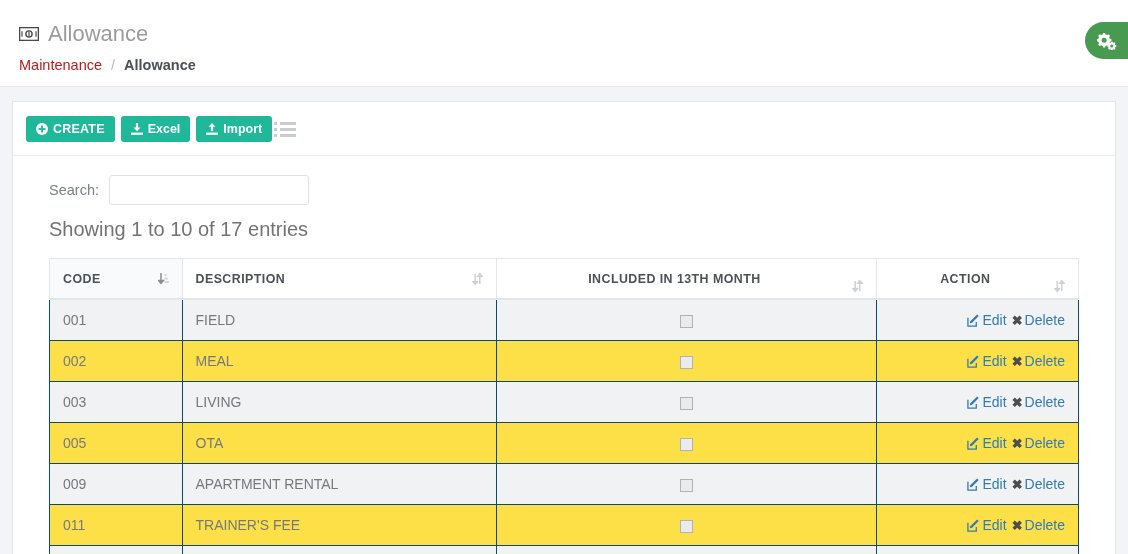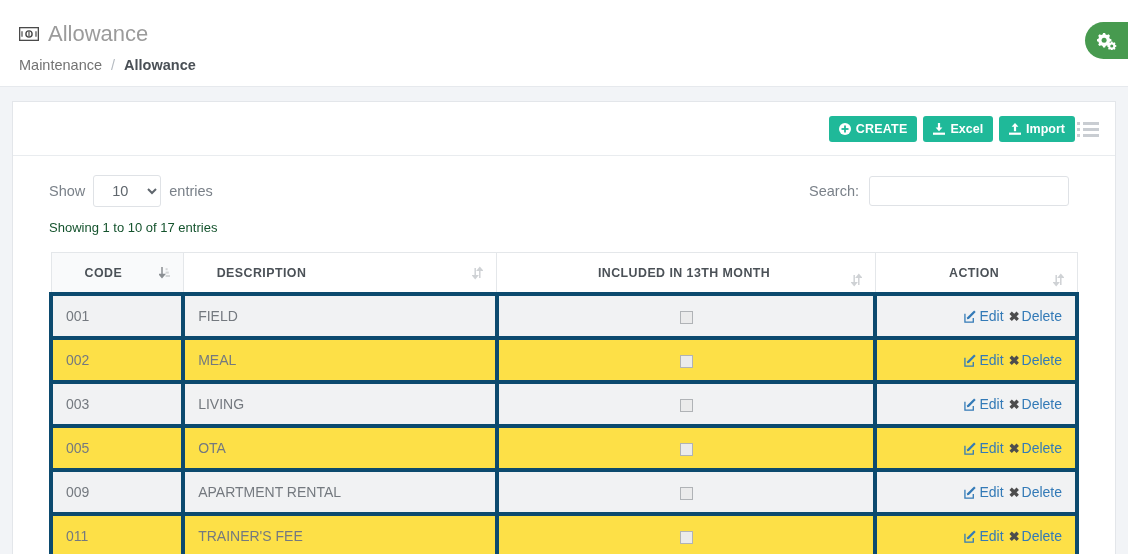--- a/index.html
+++ b/index.html
@@ -34,21 +34,21 @@
     display: block;
   }
   .breadcrumb {
     margin-top: 9px;
     font-size: 14.5px;
     color: #7a8189;
     display: flex;
     align-items: center;
     gap: 9px;
   }
-  .breadcrumb .crumb-link { color: #737373; text-decoration: none; }
+  .breadcrumb .crumb-link { color: #b91c1c; text-decoration: none; }
   .breadcrumb .sep { color: #b5bbc1; }
   .breadcrumb .crumb-current { color: #4a5056; font-weight: bold; }
 
   
   .settings-tab {
     position: absolute;
     top: 22px; right: 0;
     width: 43px; height: 37px;
     background: #479a4f;
     border-radius: 20px 0 0 20px;
@@ -70,21 +70,21 @@
     background: #ffffff;
     border: 1px solid #e3e6ea;
     min-height: 460px;
     padding: 0;
   }
 
   
   .toolbar {
     display: flex;
     align-items: center;
-    justify-content: flex-end;
+    justify-content: flex-start;
     padding: 14px 14px 13px 13px;
     border-bottom: 1px solid #e9ecef;
   }
   .btn-group { display: flex; gap: 6px; }
   .btn {
     background: #1fb999;
     color: #ffffff;
     border: none;
     border-radius: 3px;
     font-size: 12.5px;
@@ -148,22 +148,22 @@
     width: 200px;
     border: 1px solid #dfe2e6;
     border-radius: 3px;
     background: #ffffff;
     padding: 0 8px;
     font-size: 14px;
     font-family: "Liberation Sans", sans-serif;
   }
   .dt-info {
     padding: 13px 0 0 36px;
-    font-size: 13px;
-    color: #14532d;
+    font-size: 20px;
+    color: #737373;
   }
 
   
   .table-wrap { padding: 17px 36px 0 36px; }
   table.dt {
     width: 100%;
     border-collapse: collapse;
     table-layout: fixed;
   }
   table.dt th {
@@ -177,28 +177,28 @@
     font-weight: bold;
     letter-spacing: .45px;
     padding: 13px 13px 12px 13px;
     position: relative;
     cursor: pointer;
     vertical-align: middle;
   }
   table.dt th.th-code { background:#f9fafb; }
   table.dt th.center { text-align: center; }
   table.dt th .th-inner {
-    display: flex; align-items: center; justify-content: space-between; gap: 24px; margin-left: 20px;
+    display: flex; align-items: center; justify-content: space-between; gap: 24px;
   }
   table.dt th.center .th-inner { justify-content: center; position: relative; }
   table.dt th.center .sort-ico { position: absolute; right: 0; }
   .sort-ico { width: 11px; height: 14px; flex: 0 0 auto; display:block; }
 
   table.dt td {
-    border: 4px solid #0c4a6e;
+    border: 1px solid #0c4a6e;
     padding: 12px 13px;
     font-size: 14px;
     color: #74797f;
     vertical-align: middle;
     height: 38px;
   }
   table.dt tr.odd td { background: #f1f2f3; }
   table.dt tr.even td { background: #fde047; }
   td.center { text-align: center; }
   td.action { text-align: right; white-space: nowrap; }
@@ -317,30 +317,20 @@
             <span class="lbar"></span>
           </span>
         <span class="lrow">
             <span class="ldot"></span>
             <span class="lbar"></span>
           </span>
       </div>
     </div>
 
     <div class="dt-top">
-      <div class="dt-length">
-        <span>Show</span>
-        <select>
-          <option>10</option>
-          <option>25</option>
-          <option>50</option>
-          <option>100</option>
-        </select>
-        <span>entries</span>
-      </div>
 
       <div class="dt-filter">
         <span>Search:</span>
         <input type="text" placeholder="" style="">
       </div>
     </div>
 
     <div class="dt-info">Showing 1 to 10 of 17 entries</div>
 
     <div class="table-wrap">

